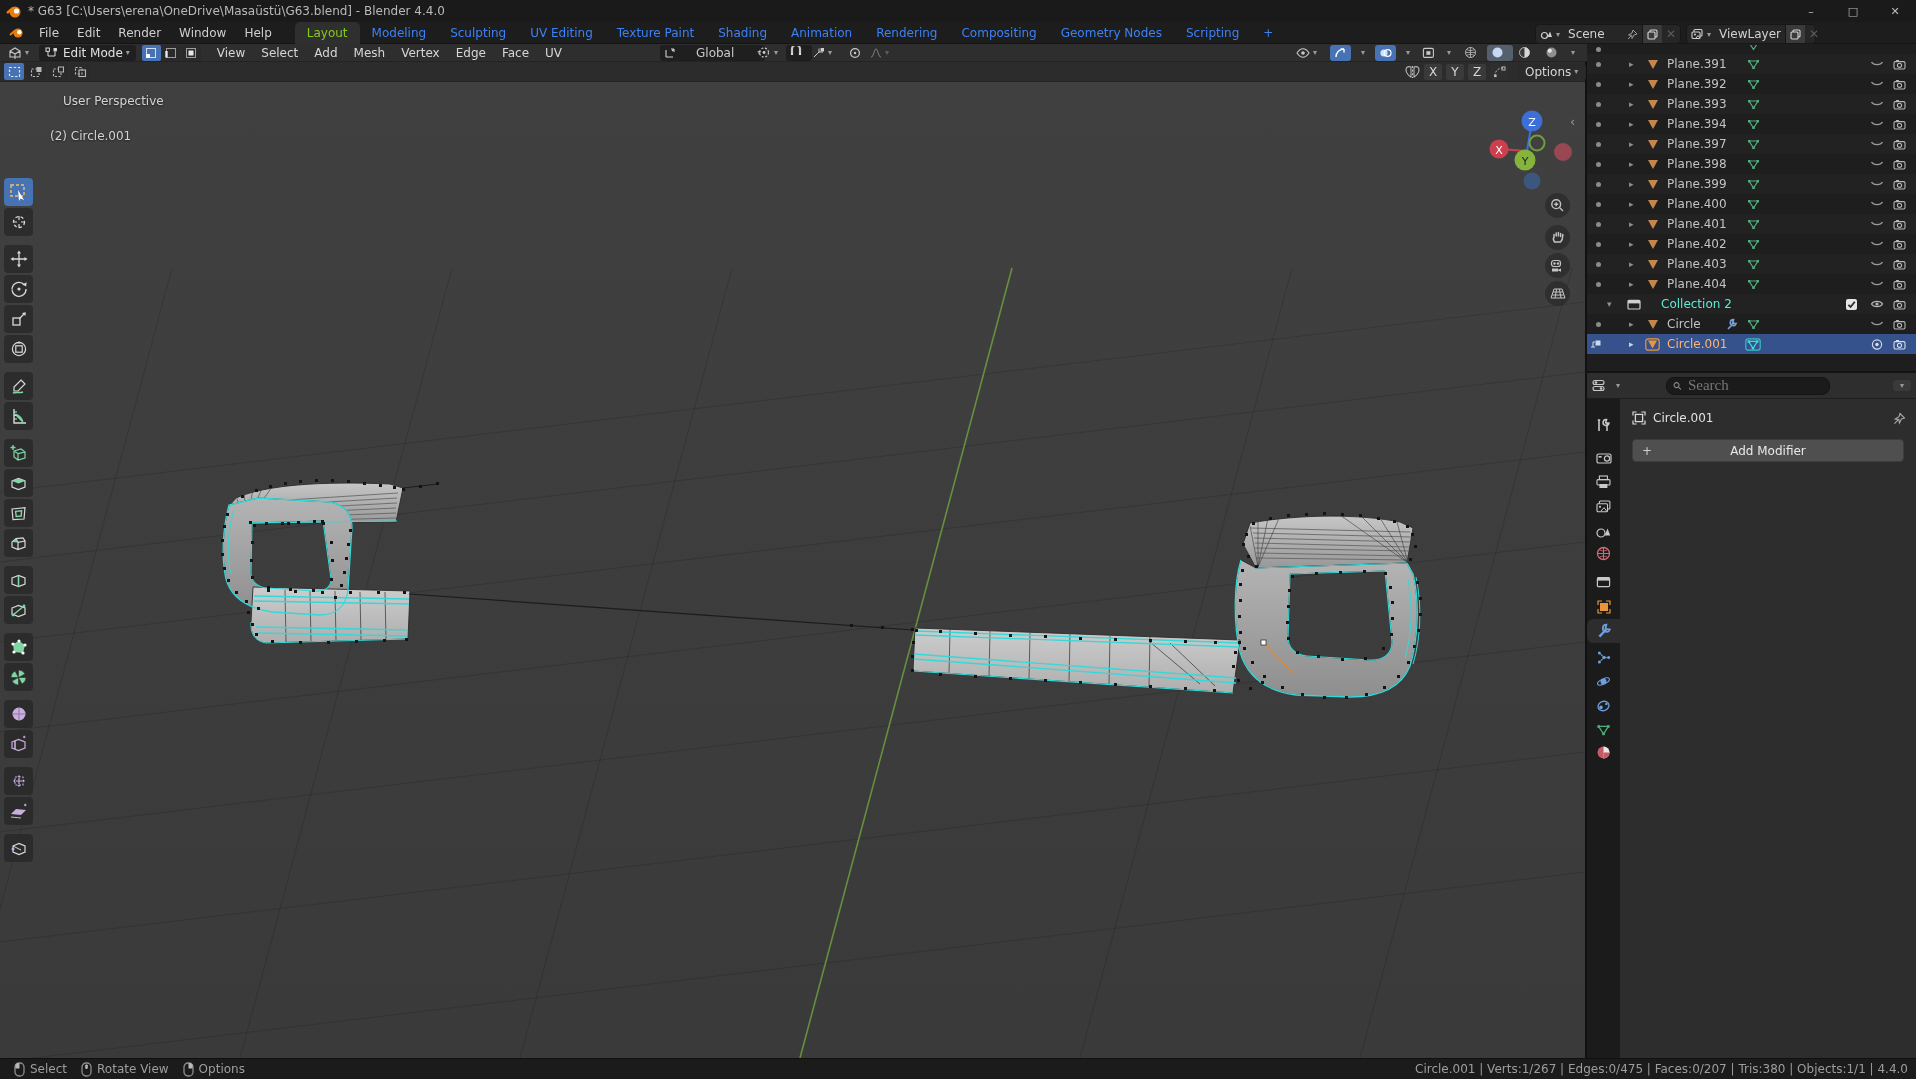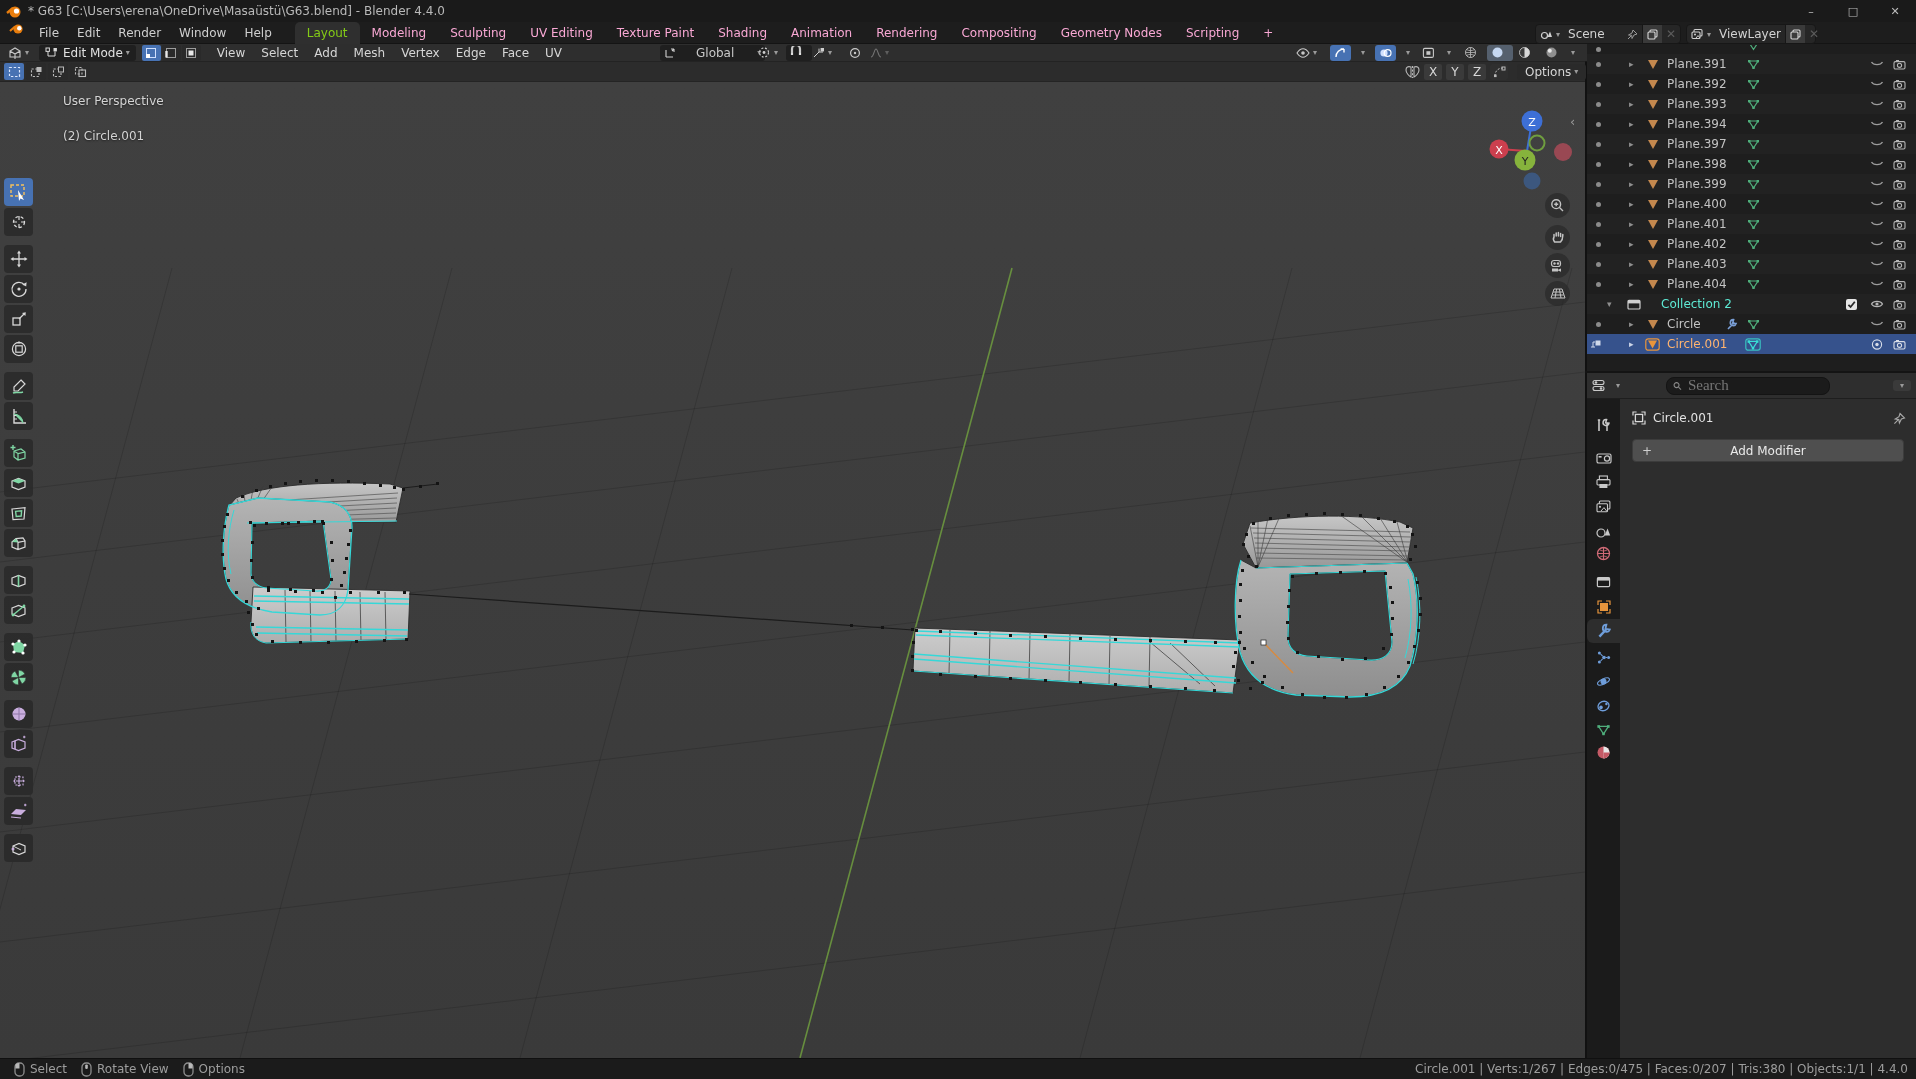--- a/index.html
+++ b/index.html
@@ -9,23 +9,23 @@
   .abs{position:absolute;}
   .row{display:flex;align-items:center;}
   svg{display:block;}
 
   
   .titlebar{left:0;top:0;width:1916px;height:22px;background:#1a1a1a;display:flex;align-items:center;}
   .titlebar .title{color:#b9b9b9;font-size:12px;margin-left:6px;white-space:nowrap;}
   .winctrl{position:absolute;top:0;height:22px;width:42px;display:flex;align-items:center;justify-content:center;color:#bdbdbd;font-size:11px;}
 
   
-  .menubar{left:0;top:22px;width:1916px;height:22px;background:#1d1d1d;display:flex;align-items:flex-start;border-bottom:1px solid #141414;box-sizing:border-box;}
+  .menubar{left:0;top:22px;width:1916px;height:22px;background:#1d1d1d;display:flex;align-items:center;border-bottom:1px solid #141414;box-sizing:border-box;}
   .menu-item{padding:0 9px;color:#cfcfcf;height:22px;display:flex;align-items:center;cursor:default;}
-  .ws-tab{padding:0 12px;color:#f9a8d4;height:22px;display:flex;align-items:center;}
+  .ws-tab{padding:0 12px;color:#3b82f6;height:22px;display:flex;align-items:center;}
   .ws-tab.active{background:#2f2f2f;color:#84cc16;border-radius:5px 5px 0 0;}
   .idwidget{height:18px;background:#262626;border:1px solid #171717;border-radius:4px;display:flex;align-items:center;color:#d2d2d2;}
   .idwidget .seg{display:flex;align-items:center;padding:0 4px;height:100%;}
   .idwidget .seg.btn{background:#3a3a3a;border-left:1px solid #171717;}
   .caret{color:#9a9a9a;font-size:8px;margin-left:3px;}
 
   
   .toolheader{left:0;top:44px;width:1585px;height:18px;background:#2e2e2e;border-bottom:1px solid #232323;box-sizing:border-box;display:flex;align-items:center;}
   .hbtn{height:16px;display:flex;align-items:center;padding:0 4px;border-radius:3px;}
   .hbtn.dark{background:#1f1f1f;}
@@ -496,21 +496,21 @@
                M939 591h3v3h-3z M974 593h3v3h-3z M1009 595h3v3h-3z M1044 597h3v3h-3z M1079 599h3v3h-3z M1114 601h3v3h-3z M1149 603h3v3h-3z M1184 605h3v3h-3z M1213 607h3v3h-3z
                M1252 440h3v3h-3z M1269 435h3v3h-3z M1287 432h3v3h-3z M1305 431h3v3h-3z M1323 430h3v3h-3z M1341 431h3v3h-3z M1359 432h3v3h-3z M1377 435h3v3h-3z M1393 438h3v3h-3z M1406 443h3v3h-3z
                M1245 451h3v3h-3z M1242 461h3v3h-3z M1247 473h3v3h-3z M1255 483h3v3h-3z M1411 451h3v3h-3z M1414 463h3v3h-3z M1409 476h3v3h-3z
                M1291 493h3v3h-3z M1315 490h3v3h-3z M1339 489h3v3h-3z M1363 488h3v3h-3z M1384 490h3v3h-3z M1389 504h3v3h-3z M1391 519h3v3h-3z M1391 535h3v3h-3z M1390 551h3v3h-3z M1382 565h3v3h-3z M1364 575h3v3h-3z M1341 576h3v3h-3z M1317 573h3v3h-3z M1296 569h3v3h-3z M1287 555h3v3h-3z M1286 539h3v3h-3z M1287 523h3v3h-3z M1288 507h3v3h-3z
                M1416 499h3v3h-3z M1419 515h3v3h-3z M1419 531h3v3h-3z M1417 547h3v3h-3z M1413 563h3v3h-3z M1407 579h3v3h-3z M1397 593h3v3h-3z M1383 604h3v3h-3z M1365 611h3v3h-3z M1345 614h3v3h-3z M1323 614h3v3h-3z M1301 611h3v3h-3z M1281 604h3v3h-3z M1263 593h3v3h-3z M1251 579h3v3h-3z M1243 565h3v3h-3z M1239 549h3v3h-3z M1238 533h3v3h-3z M1239 517h3v3h-3z M1239 501h3v3h-3z M1241 487h3v3h-3z
                M1234 569h3v3h-3z M1232 583h3v3h-3z M1237 597h3v3h-3z M1249 605h3v3h-3z M1261 599h3v3h-3z"></path>
     </g>
   </svg>
 
   <div class="abs vp-label" style="left:63px;top:12px">User Perspective</div>
-  <div class="abs vp-label" style="left:63px;top:47px">(2) Circle.001</div>
+  <div class="abs vp-label" style="left:50px;top:47px">(2) Circle.001</div>
 
   <svg class="abs" style="left:1480px;top:13px" width="96" height="110" viewBox="0 0 96 110">
     <path d="M47,56 L52,26" stroke="#3d6fd6" stroke-width="2"></path>
     <path d="M47,56 L19,54" stroke="#cc3f4e" stroke-width="2"></path>
     <circle cx="57" cy="48" r="7.5" fill="none" stroke="#6f9d3f" stroke-width="2"></circle>
     <circle cx="83" cy="57" r="9" fill="#a94a57" opacity=".85"></circle>
     <circle cx="52" cy="86" r="8.5" fill="#3c5a85" opacity=".9"></circle>
     <circle cx="52" cy="26" r="10.5" fill="#3d6fd6"></circle>
     <circle cx="19" cy="54" r="9.5" fill="#cc3f4e"></circle>
     <circle cx="45" cy="65" r="10.5" fill="#86b33c"></circle>

